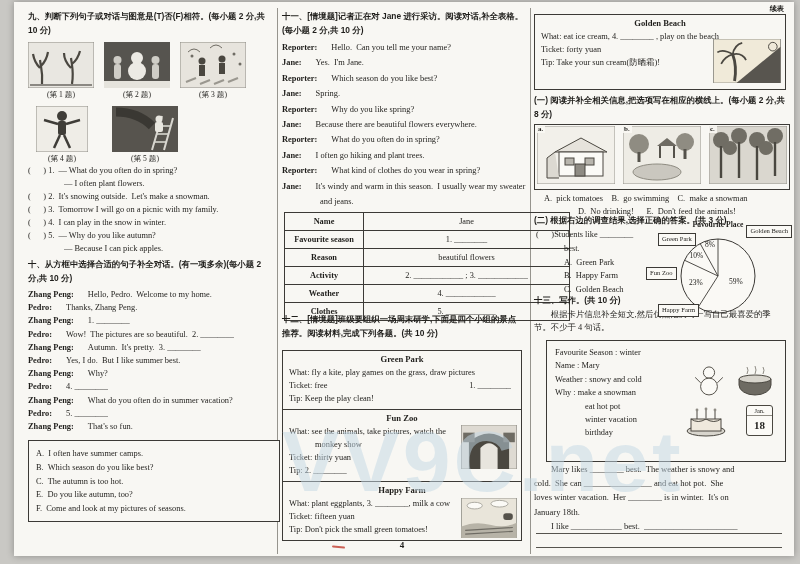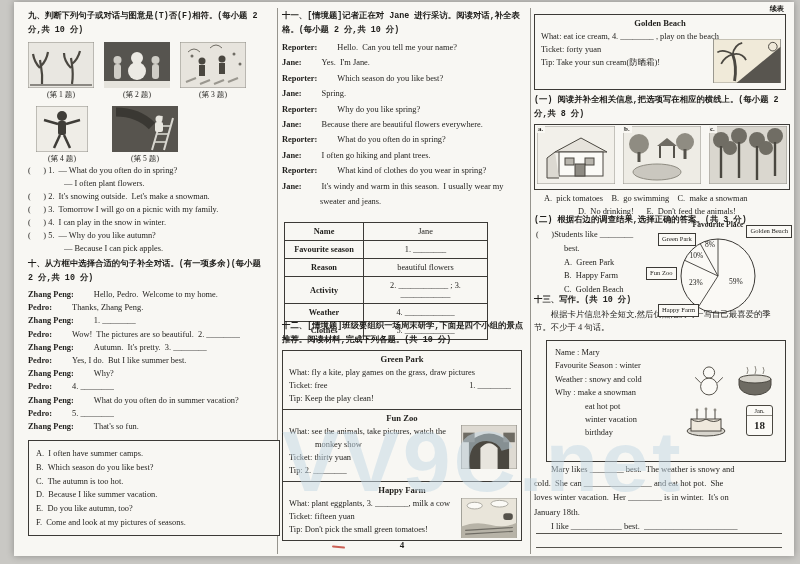--- a/index.html
+++ b/index.html
@@ -6,42 +6,42 @@
   body{width:800px;height:564px;position:relative;overflow:hidden;
        background:#c9c8c4;font-family:"Liberation Serif",serif;color:#1f1e1b}
   #paper{position:absolute;left:14px;top:2px;width:780px;height:554px;
          background:#f8f7f3;box-shadow:0 0 7px rgba(0,0,0,.3)}
   .vdiv{position:absolute;top:8px;height:546px;width:1px;background:#96948d}
   #vdiv1{left:277px}#vdiv2{left:530px}
   .col{position:absolute;top:6px}
   #col1{left:28px;width:246px}
   #col2{left:282px;width:244px}
   #col3{left:534px;width:252px}
-  .hd{font-family:Liberation Mono, monospace;font-weight:bold;
+  .hd{font-family:Liberation Sans, sans-serif;font-weight:bold;
       font-size:8.4px;line-height:13.5px;white-space:pre-wrap}
   .ln{font-size:8.4px;line-height:13px;white-space:pre-wrap}
   .b{font-weight:bold}
   
   .figrow{position:absolute;display:flex}
   .fig{text-align:center;margin-right:10px}
   .fig svg{display:block}
   .cap{font-size:7.6px;line-height:11px;margin-top:1px}
   
   .it .pre{margin-right:4px}
   .cont{padding-left:36px}
   
   .dl{font-size:8.4px;line-height:13.2px;padding-left:38px;text-indent:-38px;white-space:pre-wrap}
-  .dl b{margin-right:20px}
+  .dl b{margin-right:14px}
   #s11-dlg .dl{line-height:15.4px}
   
   #optbox{position:absolute;top:434px;left:0;width:236px;border:1px solid #3c3a36;
           padding:6px 7px 5px;background:#f8f7f3}
   #optbox .ln{line-height:13.8px}
   
-  #jtable{border-collapse:collapse;position:absolute;top:216px;left:2px;width:204px}
+  #jtable{border-collapse:collapse;position:absolute;top:206px;left:2px;width:286px}
   #jtable td{border:1px solid #3c3a36;font-size:8.3px;padding:4px 3px;text-align:center}
   #jtable td.k{width:72px;font-weight:bold}
   
   .attrbox{position:absolute;border:1px solid #3c3a36;background:#f8f7f3}
   #attrbox{top:344px;left:0;width:238px}
   .attr{position:relative;padding:2px 6px 4px}
   .bt{border-top:1px solid #3c3a36}
   .attr-title{text-align:center;font-size:8.6px;line-height:13px;font-weight:bold}
   .rowline{display:flex;justify-content:space-between;padding-right:4px}
   .nw{width:172px}
@@ -208,21 +208,20 @@
     <div class="dl"><b>Pedro:</b><span>4. ________</span></div>
     <div class="dl"><b>Zhang Peng:</b><span>What do you often do in summer vacation?</span></div>
     <div class="dl"><b>Pedro:</b><span>5. ________</span></div>
     <div class="dl"><b>Zhang Peng:</b><span>That's so fun.</span></div>
   </div>
 
   <div id="optbox">
     <div class="ln">A.  I often have summer camps.</div>
     <div class="ln">B.  Which season do you like best?</div>
     <div class="ln">C.  The autumn is too hot.</div>
-    <div class="ln">D.  Because I like summer vacation.</div>
     <div class="ln">E.  Do you like autumn, too?</div>
     <div class="ln">F.  Come and look at my pictures of seasons.</div>
   </div>
 </div>
 
 <div class="col" id="col2">
   <div class="hd" style="position:absolute;top:4px;left:0;width:242px">十一、[情境题]记者正在对 Jane 进行采访。阅读对话,补全表格。(每小题 2 分,共 10 分)</div>
 
   <div id="s11-dlg" style="position:absolute;top:34px;left:0;width:244px">
     <div class="dl"><b>Reporter:</b><span>Hello.  Can you tell me your name?</span></div>
@@ -259,21 +258,21 @@
           <td class="k">Weather</td>
           <td class="v">4. ____________</td>
         </tr>
     <tr>
           <td class="k">Clothes</td>
           <td class="v">5. ____________</td>
         </tr>
   </tbody>
     </table>
 
-  <div class="hd" style="position:absolute;top:314px;left:0;width:242px">十二、[情境题]班级要组织一场周末研学,下面是四个小组的景点推荐。阅读材料,完成下列各题。(共 10 分)</div>
+  <div class="hd" style="position:absolute;top:307px;left:0;width:242px">十二、[情境题]班级要组织一场周末研学,下面是四个小组的景点推荐。阅读材料,完成下列各题。(共 10 分)</div>
 
   <div id="attrbox" class="attrbox">
     <section class="attr">
       <div class="attr-title">Green Park</div>
       <div class="ln">What: fly a kite, play games on the grass, draw pictures</div>
       <div class="ln rowline">
         <span>Ticket: free</span>
         <span>1. ________</span>
       </div>
       <div class="ln">Tip: Keep the play clean!</div>
@@ -414,22 +413,22 @@
     <div class="pbox" id="pb-gp">Green Park</div>
     <div class="pbox" id="pb-gb">Golden Beach</div>
     <div class="pbox" id="pb-fz">Fun Zoo</div>
     <div class="pbox" id="pb-hf">Happy Farm</div>
   </div>
 
   <div class="hd" id="s13-title">十三、写作。(共 10 分)</div>
   <div class="ln" id="s13-intro">根据卡片信息补全短文,然后仿照范例写一写自己最喜爱的季节。不少于 4 句话。</div>
 
   <div id="card">
+    <div class="ln">Favourite Season : winter</div>
     <div class="ln">Name : Mary</div>
-    <div class="ln">Favourite Season : winter</div>
     <div class="ln">Weather : snowy and cold</div>
     <div class="ln">Why : make a snowman</div>
     <div class="ln ind3">eat hot pot</div>
     <div class="ln ind3">winter vacation</div>
     <div class="ln ind3">birthday</div>
     <svg class="cardimg" style="right:62px;top:22px" width="28" height="34" viewBox="0 0 30 36">
         <circle cx="15" cy="10" r="6" fill="#fbfaf6" stroke="#4a4740"></circle>
         <circle cx="15" cy="25" r="9" fill="#fbfaf6" stroke="#4a4740"></circle>
         <line x1="6" y1="21" x2="0" y2="15" stroke="#4a4740"></line>
         <line x1="24" y1="21" x2="30" y2="15" stroke="#4a4740"></line>

